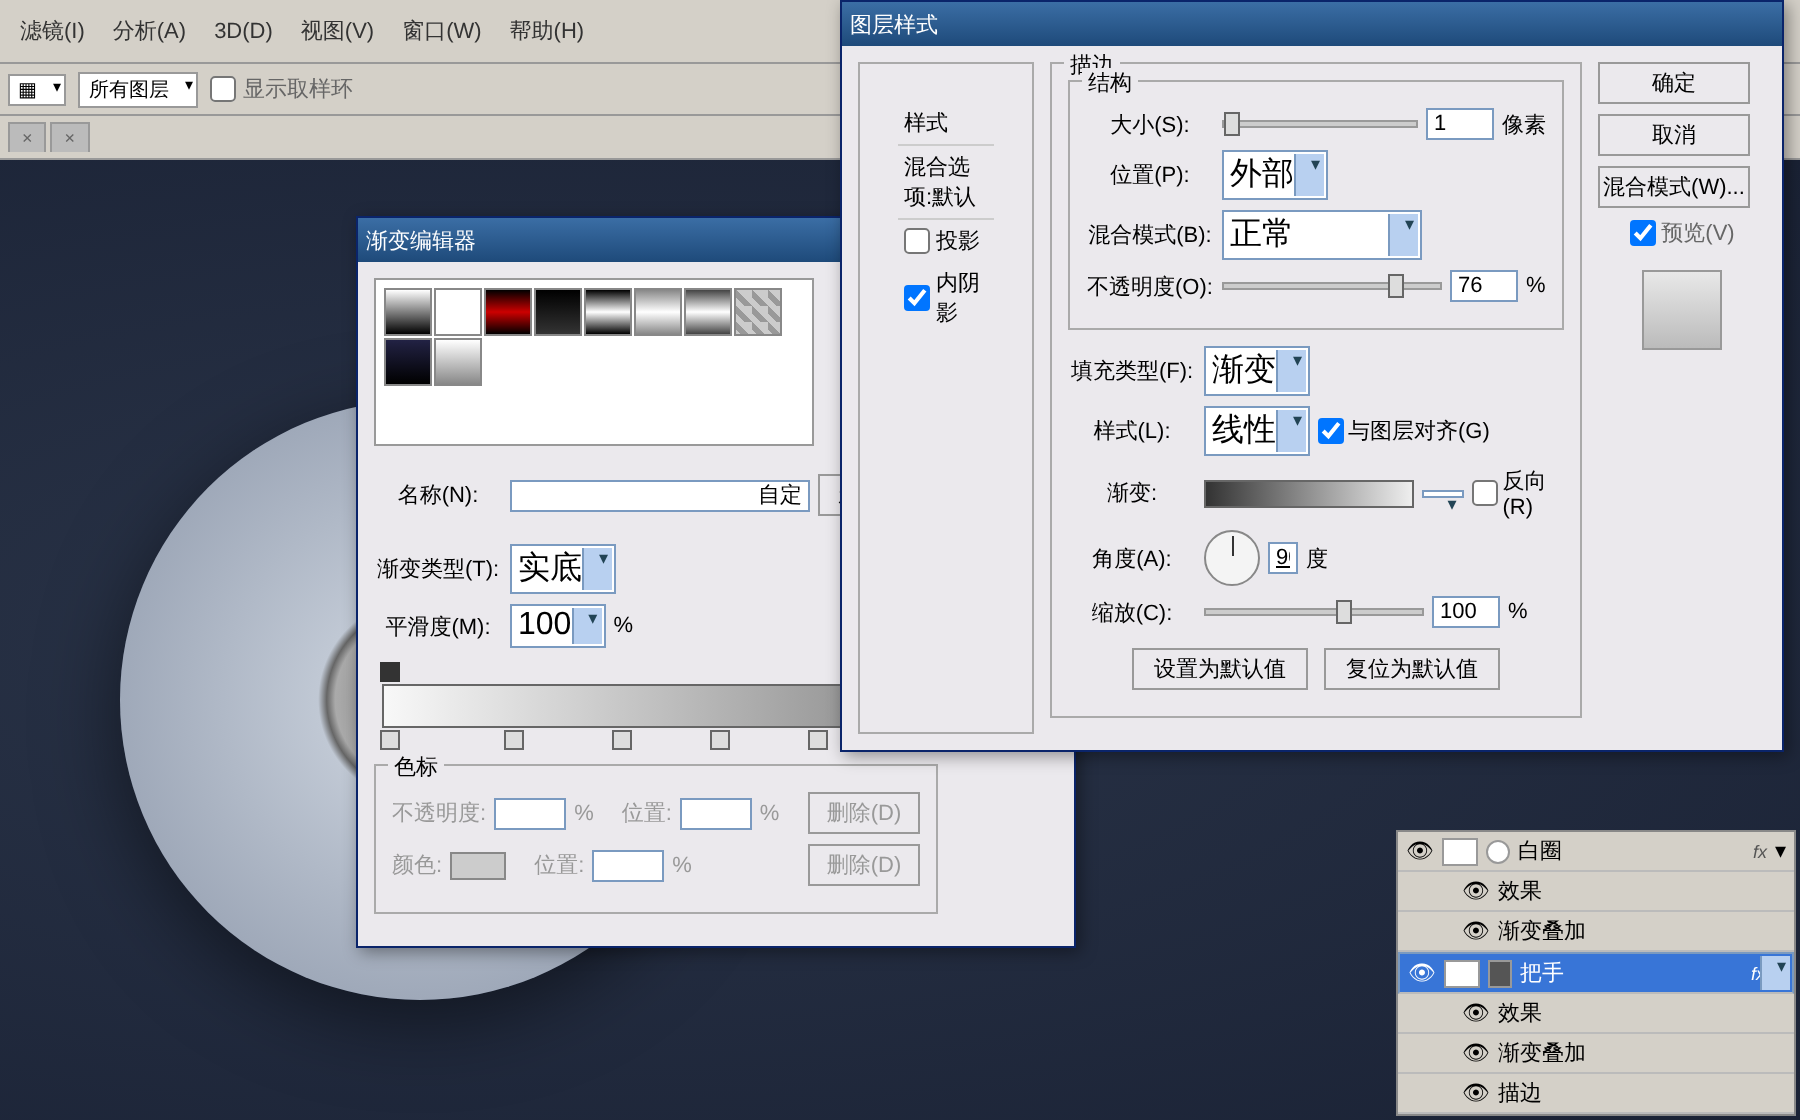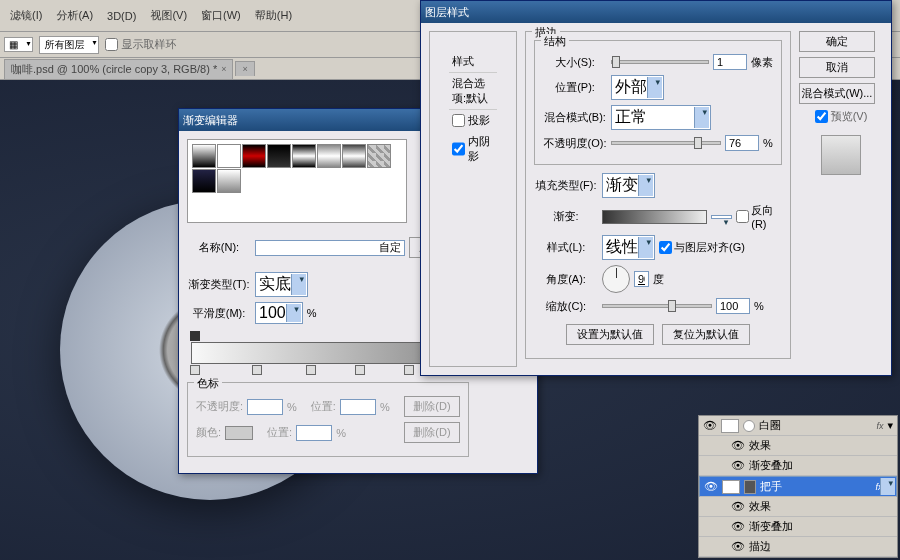--- a/index.html
+++ b/index.html
@@ -68,21 +68,20 @@
   <span class="dropdown">▦</span>
   <span class="dropdown">所有图层</span>
   <label class="chk">
       <input type="checkbox" style="">
       <span>显示取样环</span>
     </label>
 </div>
 
 <div class="tabs">
   <span class="tab">
-      <span>咖啡.psd @ 100% (circle copy 3, RGB/8) *</span>
       <span class="x">×</span>
     </span>
   <span class="tab">
       <span class="x">×</span>
     </span>
 </div>
 
 <div class="canvas">
   <div class="disc"></div>
 </div>
@@ -218,34 +217,34 @@
               </div>
               <input class="inp" style="width: 34px;" value="76">
               <span>%</span>
             </div>
         </div>
         <div class="row">
             <span class="lbl">填充类型(F):</span>
             <span class="sel">渐变</span>
           </div>
         <div class="row">
+            <span class="lbl">样式(L):</span>
+            <span class="sel">线性</span>
+            <label style="display:flex;gap:2px">
+              <input type="checkbox" checked="" style="">
+              <span>与图层对齐(G)</span>
+            </label>
+          </div>
+        <div class="row">
             <span class="lbl">渐变:</span>
             <span class="grad-swatch"></span>
             <span class="sel" style="width:14px"></span>
             <label style="display:flex;gap:2px">
               <input type="checkbox" style="">
               <span>反向(R)</span>
-            </label>
-          </div>
-        <div class="row">
-            <span class="lbl">样式(L):</span>
-            <span class="sel">线性</span>
-            <label style="display:flex;gap:2px">
-              <input type="checkbox" checked="" style="">
-              <span>与图层对齐(G)</span>
             </label>
           </div>
         <div class="row">
             <span class="lbl">角度(A):</span>
             <div class="angle-dial"></div>
             <input class="inp" style="width: 15px; text-decoration: underline;" value="90">
             <span>度</span>
           </div>
         <div class="row">
             <span class="lbl">缩放(C):</span>

